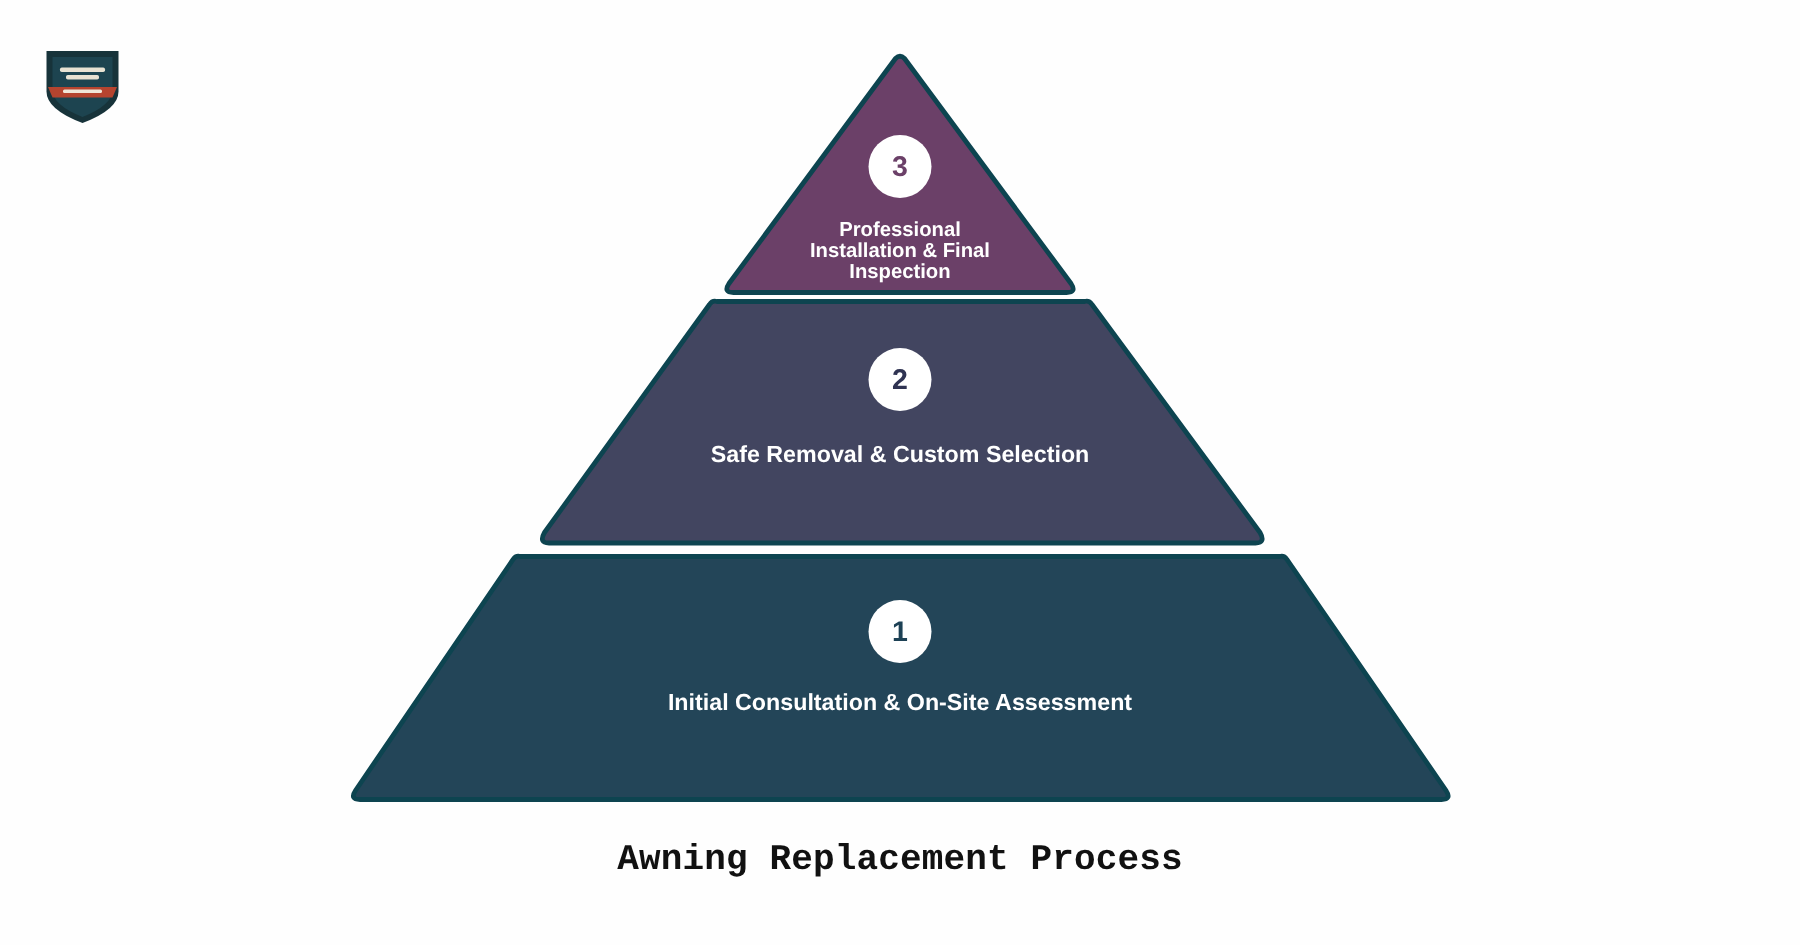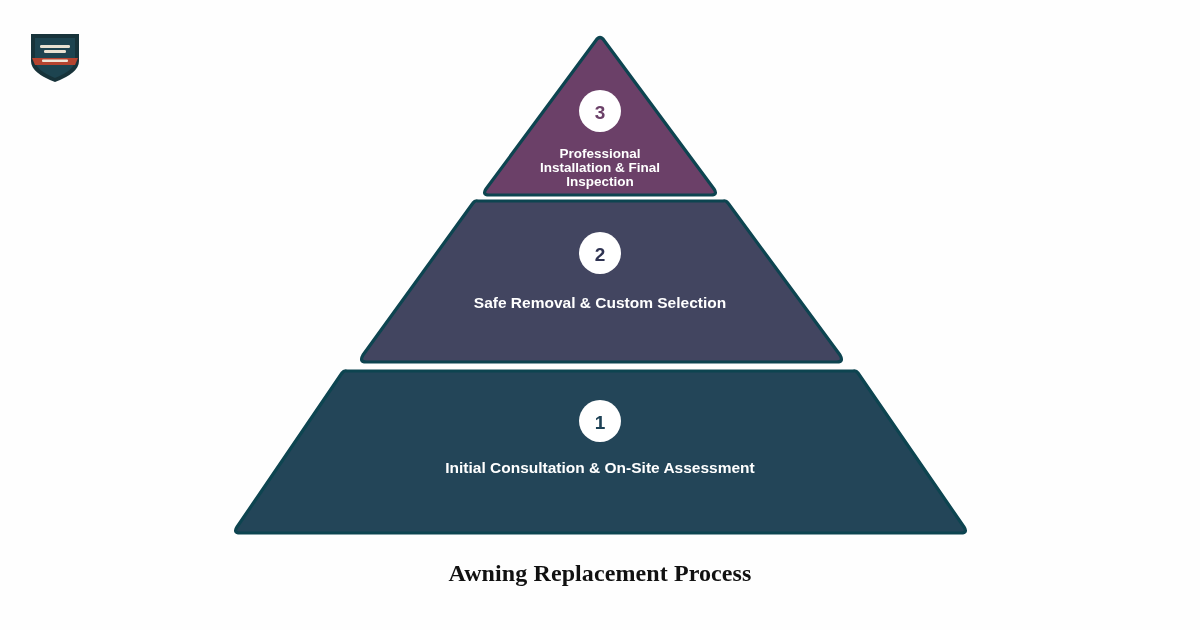--- a/index.html
+++ b/index.html
@@ -68,21 +68,21 @@
     dominant-baseline: central;
   }
 
   
   #caption {
     position: absolute;
     left: 0;
     top: 560px;
     width: 1200px;
     text-align: center;
-    font-family: Liberation Serif, serif;
+    font-family: Liberation Mono, monospace;
     font-weight: bold;
     font-size: 24px;
     color: #111111;
     letter-spacing: 0.1px;
   }
 </style>
 </head>
 <body style="background: rgb(254, 254, 254);">
 
 <div id="stage">

